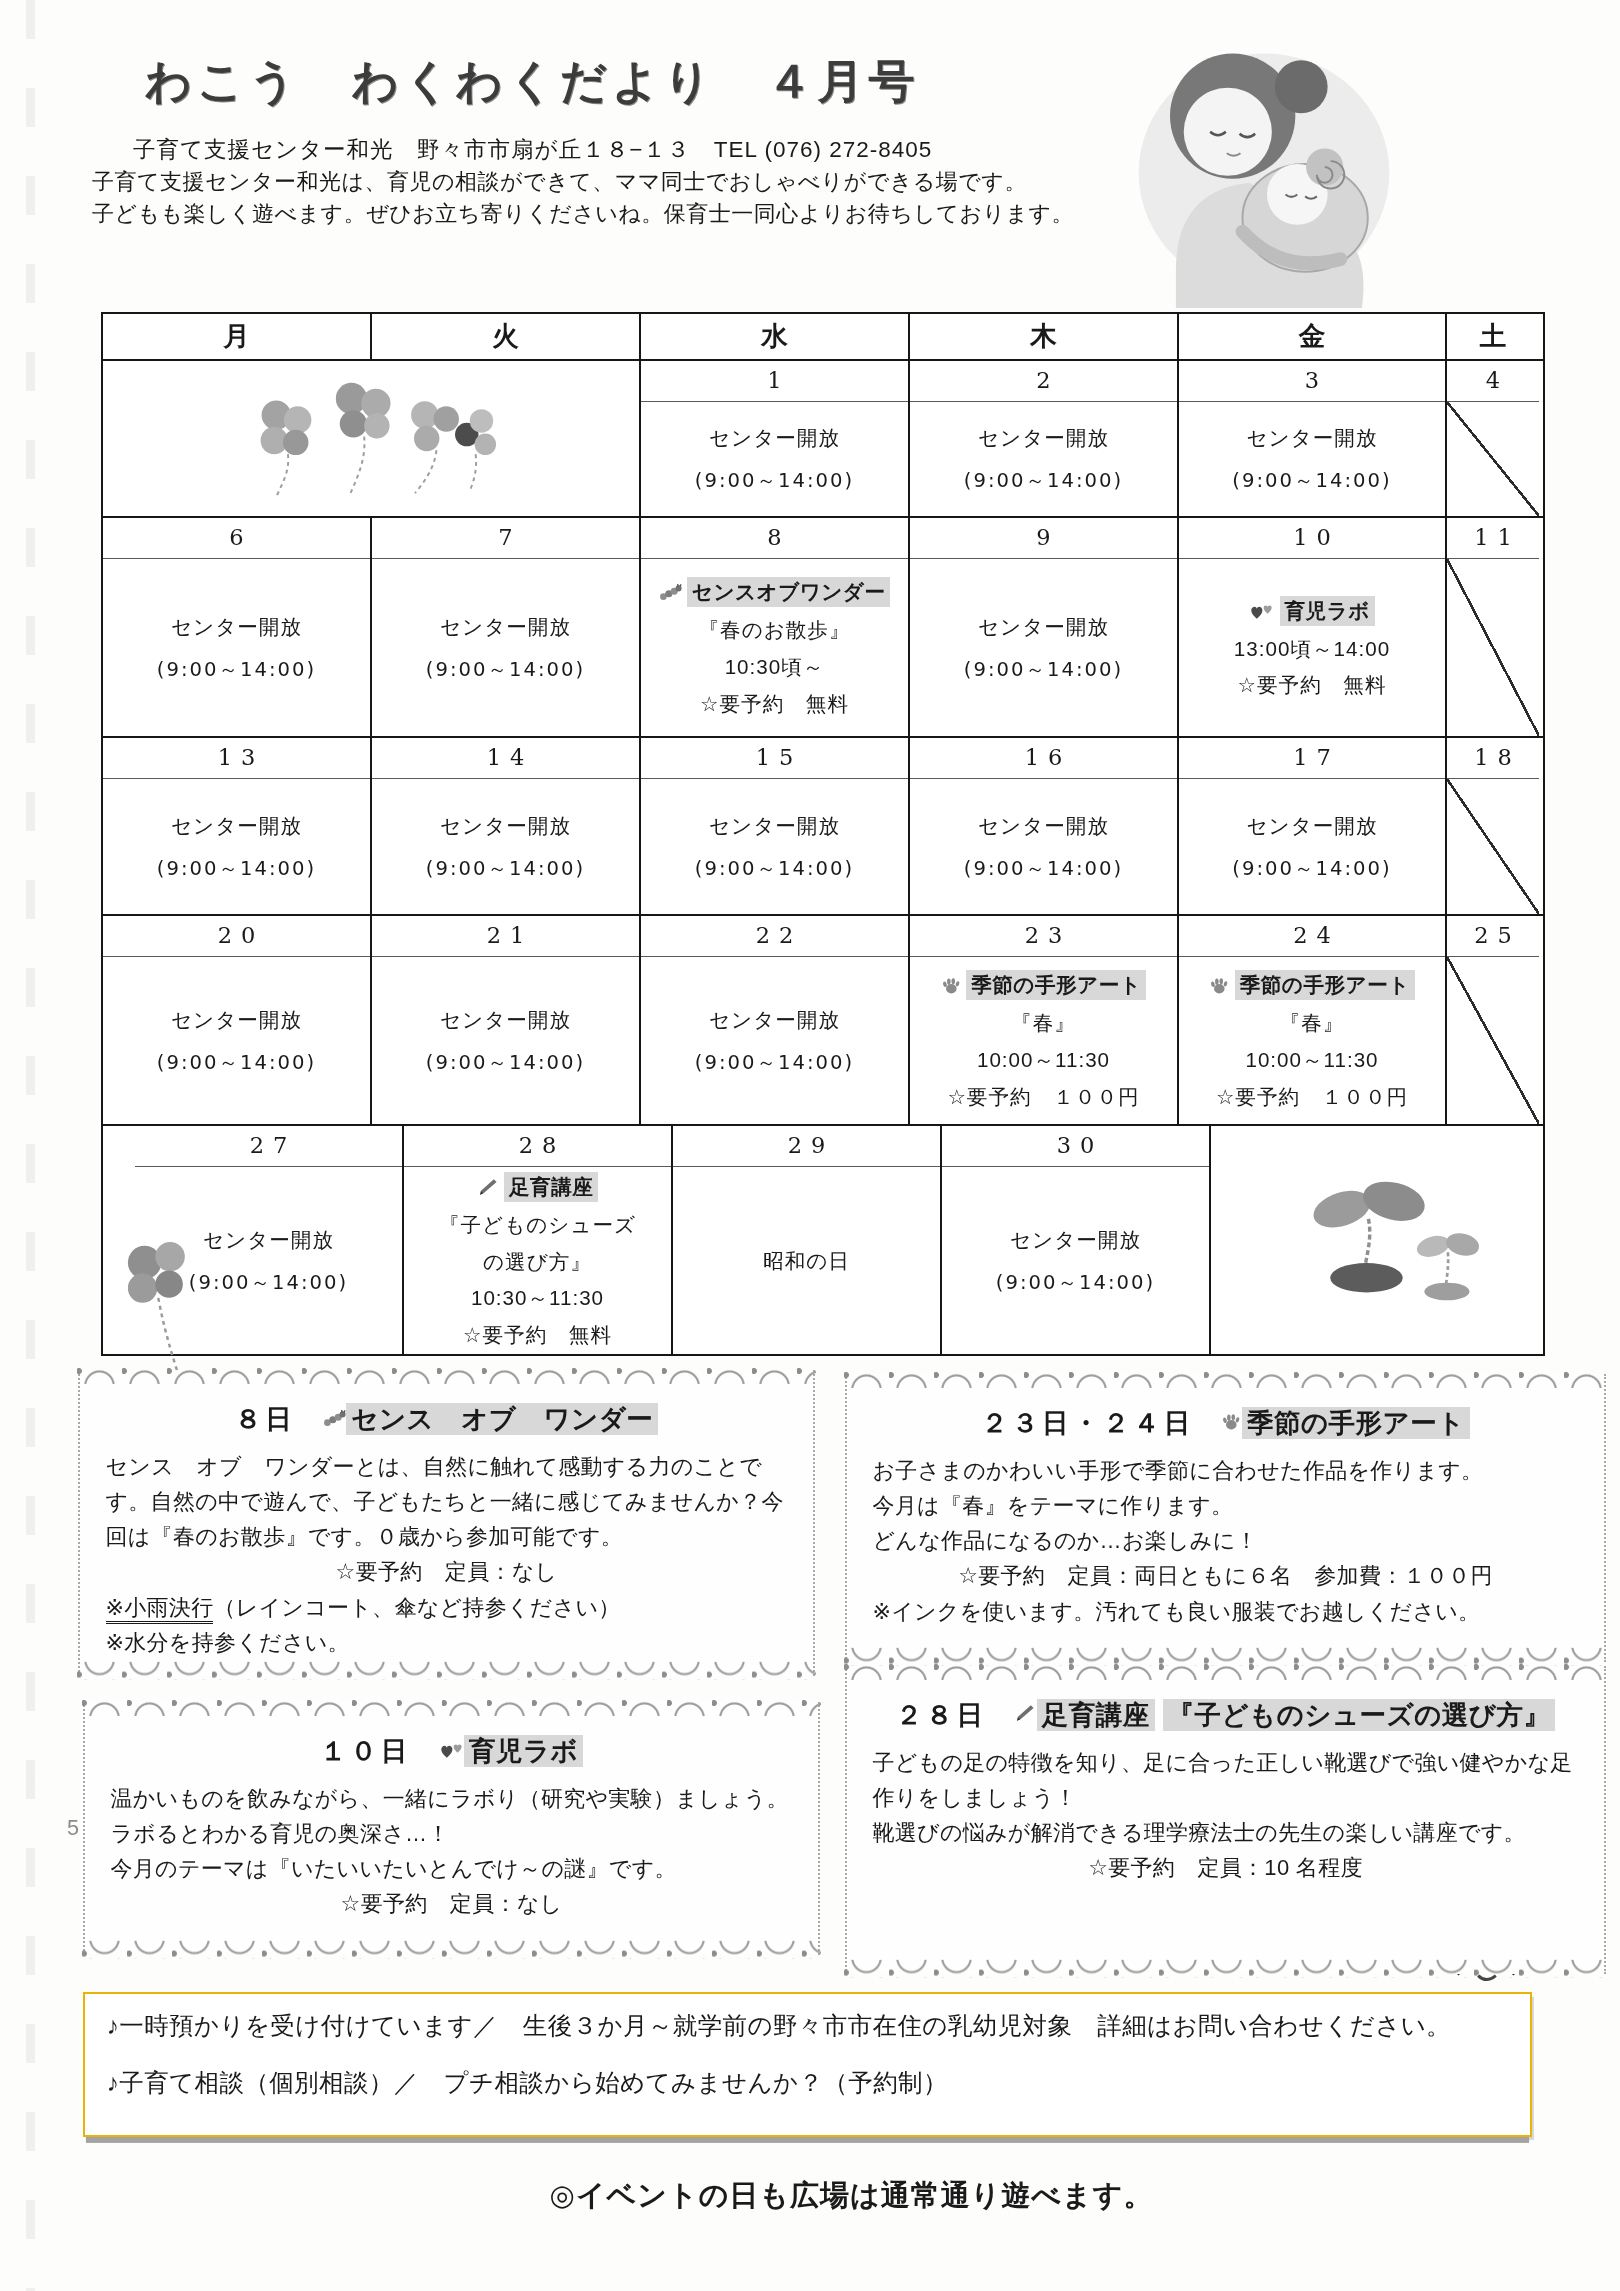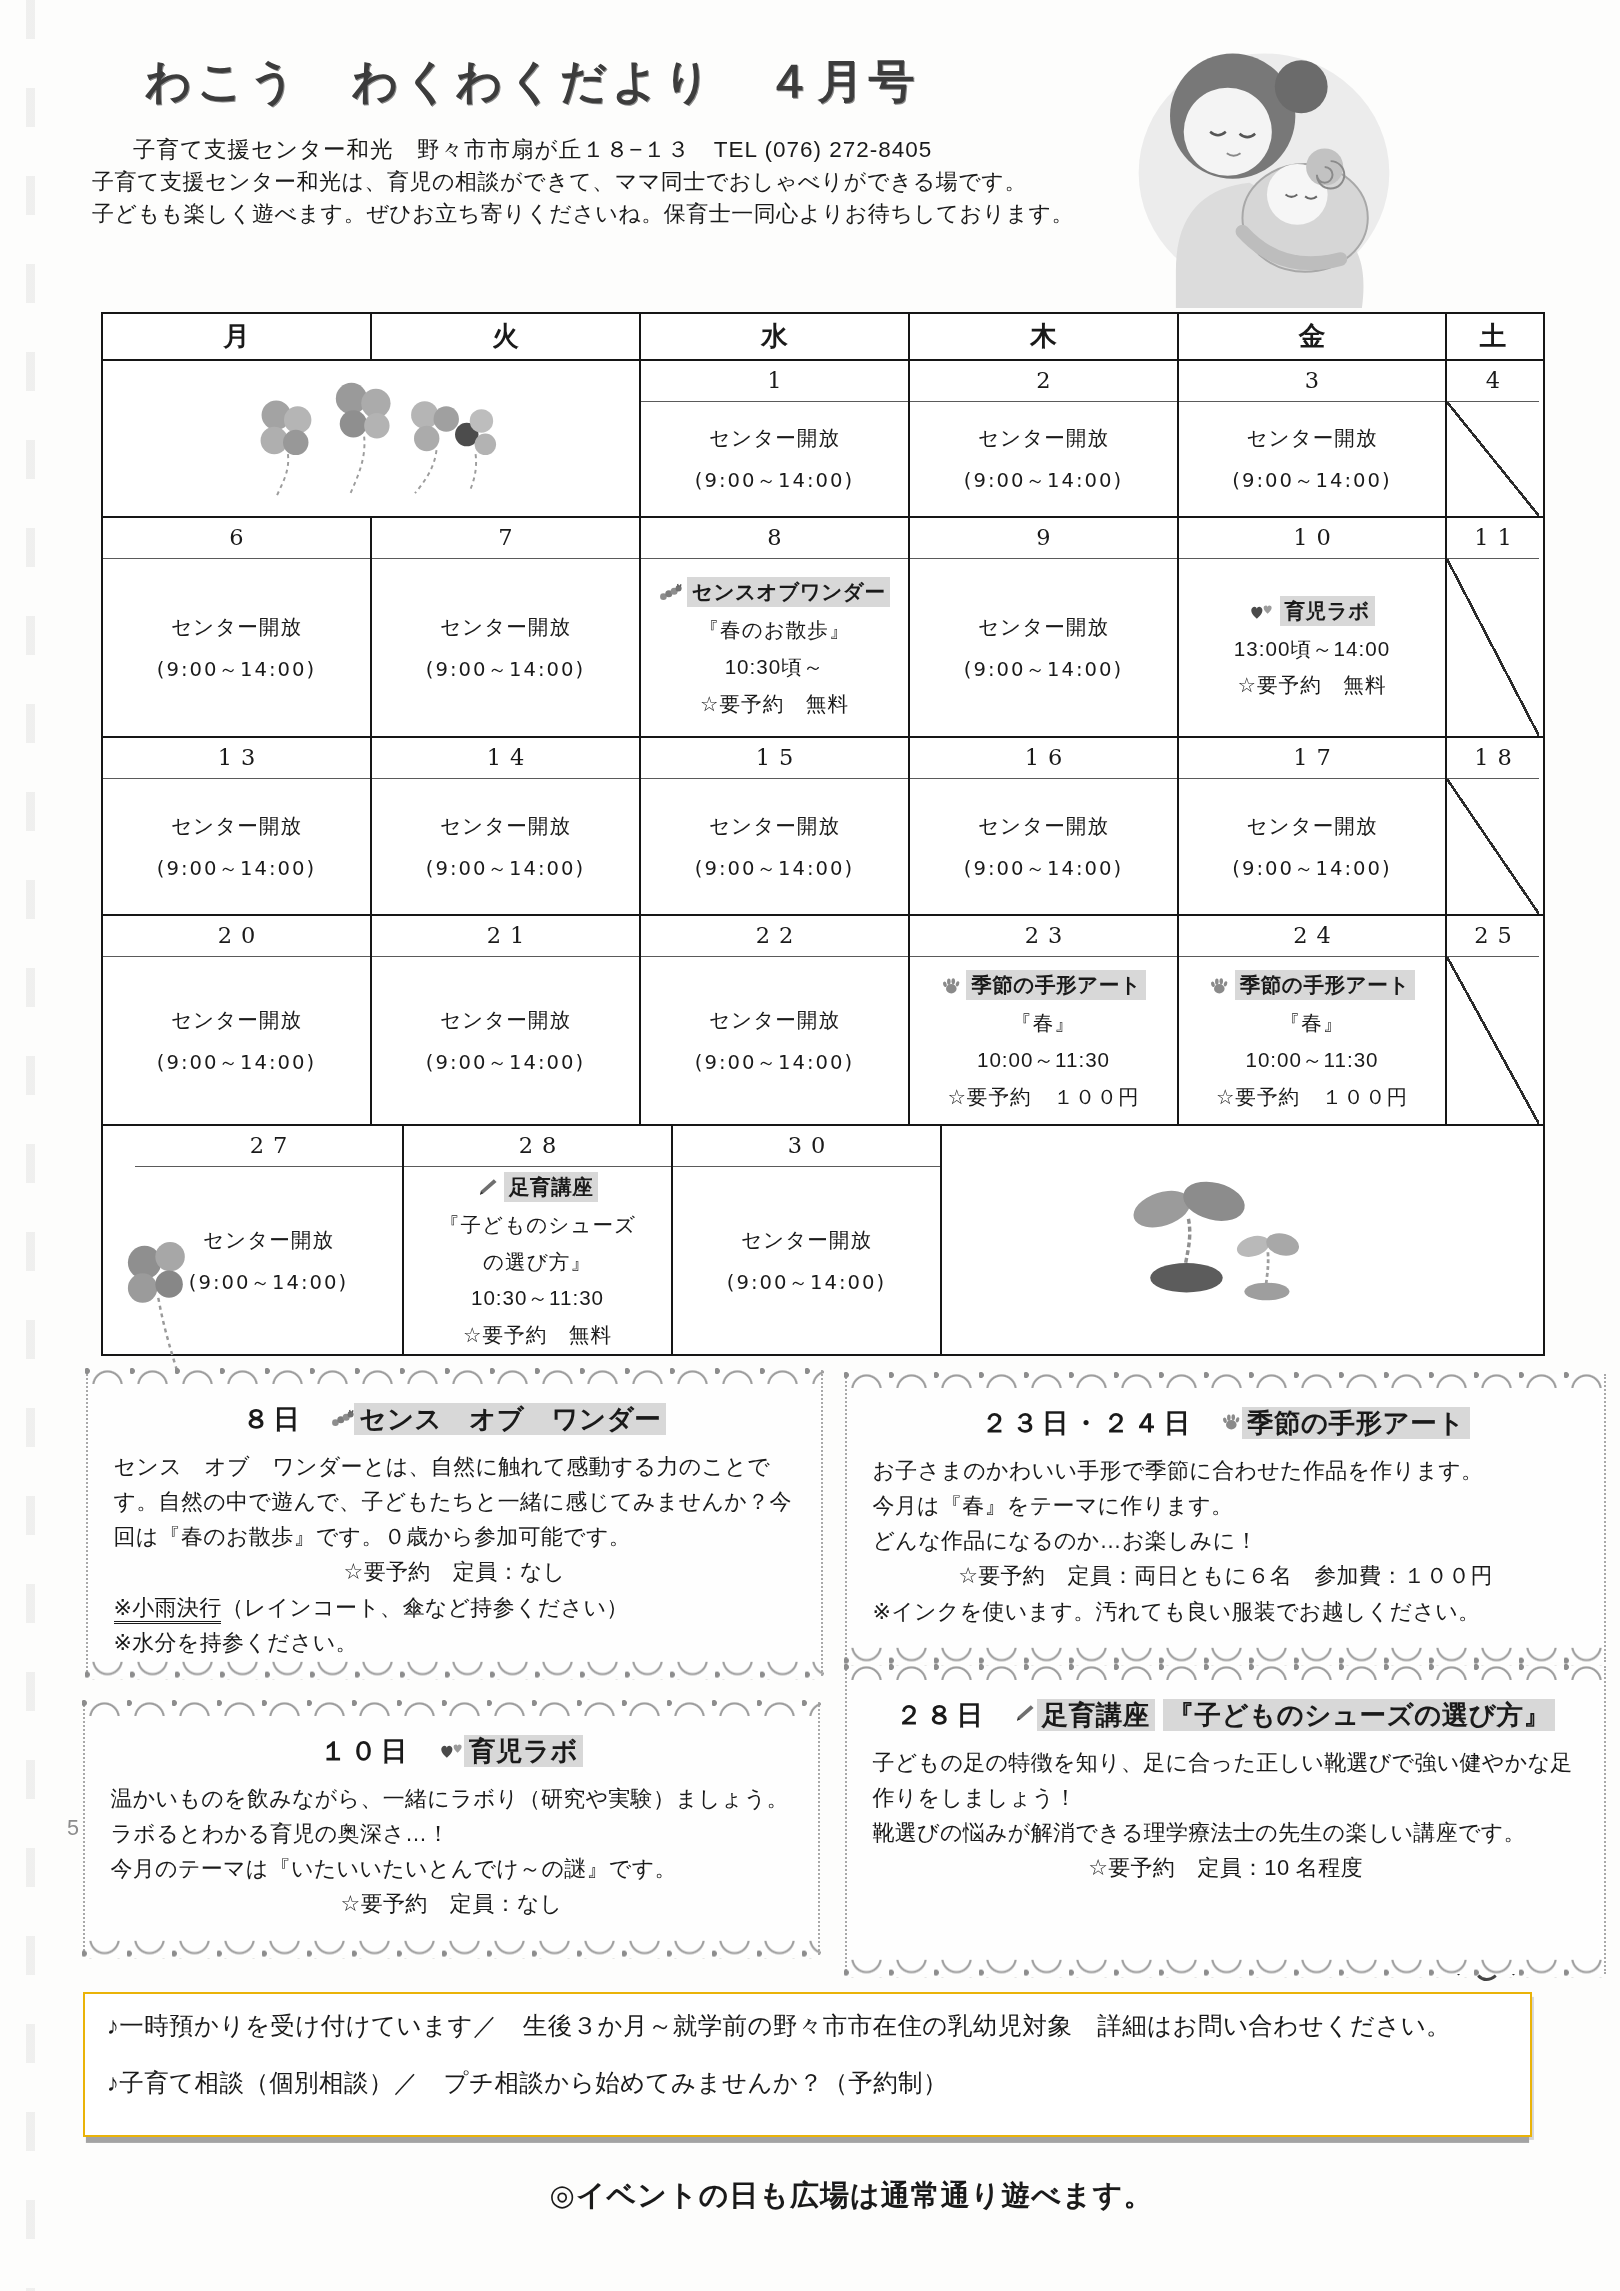--- a/index.html
+++ b/index.html
@@ -36,21 +36,21 @@
   .eicon{display:inline-flex;align-items:center;}
   .art{display:flex;align-items:center;justify-content:center;width:100%;height:100%;}
   
   .wbox{position:absolute;background:#fefefe;border-left:2.9px dotted #a8a8a8;border-right:2.9px dotted #a8a8a8;padding:29px 25.5px 9.8px;box-sizing:border-box;}
   .wbox::before,.wbox::after{content:"";position:absolute;left:-2.9px;right:-2.9px;height:17.6px;
      background-image:radial-gradient(circle at 22.5px 19.6px,rgba(0,0,0,0) 12.7px,#9e9e9e 13.7px,#9e9e9e 14.7px,rgba(0,0,0,0) 16px),
                       radial-gradient(circle at 2px 4.9px,#8d8d8d 2.5px,rgba(0,0,0,0) 3.4px);
      background-size:45px 17.6px;}
   .wbox::before{top:-3.9px;}
   .wbox::after{bottom:-3.9px;transform:scaleY(-1);}
-  .wbL1{left:86px;top:1370px;width:737px;height:306px;}
+  .wbL1{left:78px;top:1370px;width:737px;height:306px;}
   .wbL2{left:83px;top:1702px;width:737px;height:253px;}
   .wbR1{left:845px;top:1374px;width:761px;height:288px;}
   .wbR2{left:845px;top:1666px;width:761px;height:308px;}
   .wb-head{text-align:center;font-size:26.5px;font-weight:bold;margin:2px 0 11.8px;}
   .wb-date{margin-right:27.4px;letter-spacing:3.9px;font-weight:bold;}
   .wb-head .hl{font-size:26.5px;}
   .wb-head .ml{margin-left:8px;}
   .wb-body{font-size:22px;line-height:1.60;letter-spacing:0.3px;}
   .bline.center{text-align:center;}
   .dunder{border-bottom:3.9px double #1a1a1a;padding-bottom:1px;}
@@ -346,20 +346,26 @@
                     <path d="M3 18 L6.4 16.8 L20 5 L17.2 2.2 L3.8 14.4 Z" fill="#6f6f6f"></path>
                     <path d="M3 18 L4.4 14.8 L6.2 16.6 Z" fill="#2e2e2e"></path>
                   </svg>
                 </span>
                 <span class="hl">足育講座</span>
               </div>
               <div class="cline">『子どものシューズ</div>
               <div class="cline">の選び方』</div>
               <div class="cline">10:30～11:30</div>
               <div class="cline">☆要予約　無料</div>
+            </div>
+          </div>
+          <div class="cell">
+            <div class="dnum">29</div>
+            <div class="ccontent">
+              <div class="cline">昭和の日</div>
             </div>
           </div>
           <div class="cell">
             <div class="dnum">30</div>
             <div class="ccontent">
               <div class="cline">センター開放</div>
               <div class="cline time">(9:00～14:00)</div>
             </div>
           </div>
           <div class="cell" style="grid-column: span 2;">

